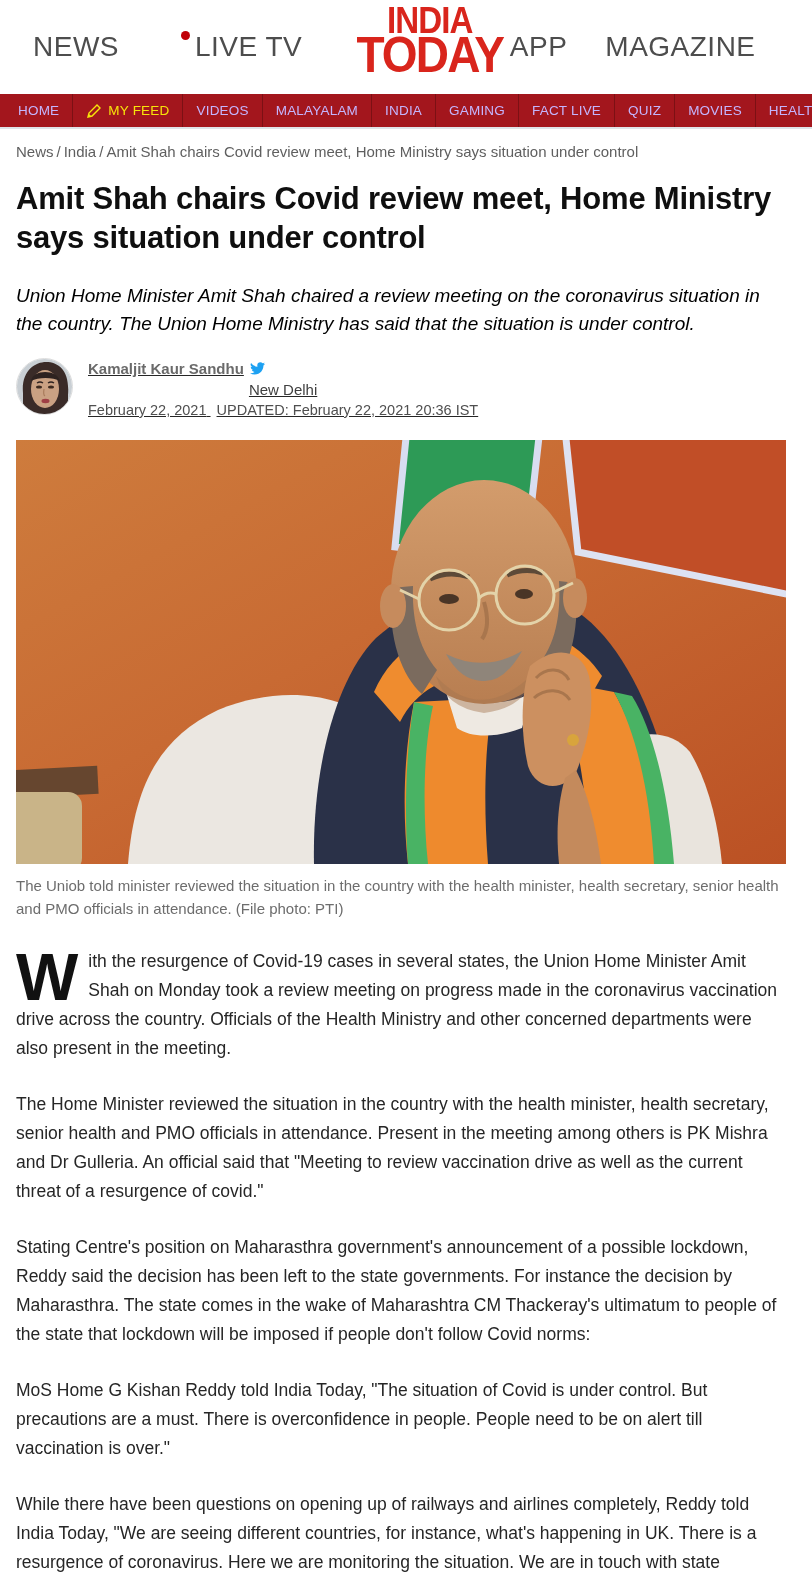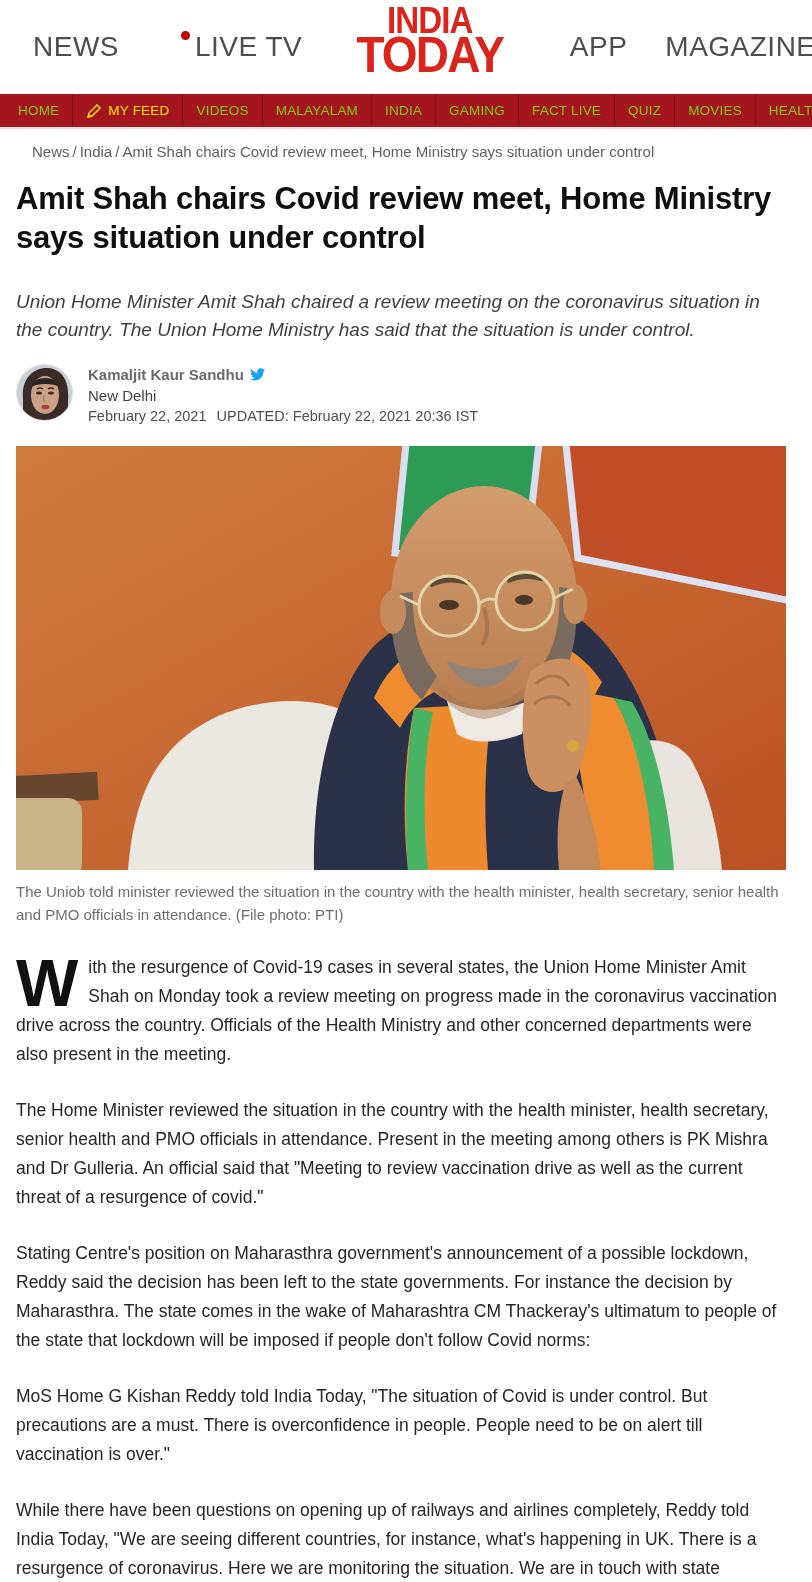--- a/index.html
+++ b/index.html
@@ -35,100 +35,101 @@
     margin-left: 48px;
     text-align: center;
     color: #d9251c;
     font-weight: 700;
     cursor: pointer;
     line-height: 0.8;
     transform: translateY(-6px);
   }
   .brand .brand-top    { display: block; font-size: 36px; letter-spacing: -1px; transform: scaleX(0.92); }
   .brand .brand-bottom { display: block; font-size: 50px; letter-spacing: -2px; transform: scaleX(0.92); }
-  .app-link { margin-left: 60px; }
+  .app-link { }
   .magazine-link { margin-left: 38px; }
 
   
   .ribbon {
     display: flex;
     height: 35px;
     width: 812px;
     background: #a3161d;
     overflow: hidden;
     border-bottom: 2px solid #dfe3e8;
   }
   .ribbon-item {
     display: flex;
     align-items: center;
     padding: 0 13px;
-    color: #84cc16;
+    color: #c4b5fd;
     font-size: 13.5px;
     letter-spacing: 0.2px;
     border-right: 1px solid #7c1014;
     white-space: nowrap;
     cursor: pointer;
   }
   .ribbon-item:first-child { padding-left: 18px; }
   .ribbon-item.myfeed { color: #f7e40a; text-align: center; }
   .pencil-icon { width: 16px; height: 16px; margin-right: 6px; }
 
   
   .breadcrumb {
-    margin: 13px 32px 0;
+    margin: 13px 16px 0;
     font-size: 15px;
     color: #5f5f5f;
     line-height: 1.3;
   }
   .breadcrumb .crumb { cursor: pointer; }
   .breadcrumb .sep { padding: 0 3px; }
 
   
   .headline {
     margin: 17px 16px 0;
     font-size: 31px;
     font-weight: 700;
     line-height: 1.28;
     color: #0f0f0f;
     letter-spacing: -0.2px;
     max-width: 775px;
   }
   .standfirst {
-    margin: 30px 16px 0;
+    margin: 24px 16px 0;
     font-style: italic;
     font-size: 19px;
     line-height: 1.5;
-    color: #404040;
+    color: #000000;
     max-width: 775px;
   }
 
   
   .author-row {
     margin: 19px 16px 0;
     display: flex;
     align-items: flex-start;
+    text-decoration: underline;
   }
   .avatar {
     width: 57px; height: 57px;
     border-radius: 50%;
     overflow: hidden;
     flex: 0 0 auto;
     border: 1px solid #ddd;
     cursor: pointer;
   }
   .author-meta { margin-left: 15px; padding-top: 2px; }
   .author-name-line { display: flex; align-items: center; }
   .author-name {
     font-size: 15px;
     font-weight: 700;
     color: #6a6a6a;
     cursor: pointer;
   }
   .twitter-icon { width: 15px; height: 13px; margin-left: 6px; cursor: pointer; }
-  .author-city { font-size: 15px; color: #3f3f3f; margin-top: 4px; }
+  .author-city { font-size: 15px; color: #3f3f3f; margin-top: 4px; text-align: center; }
   .author-date { font-size: 14.5px; color: #4f4f4f; margin-top: 4px; }
   .author-date .updated { margin-left: 6px; }
 
   
   .hero {
     margin: 22px 16px 0;
     width: 770px;
     height: 424px;
     display: block;
   }

